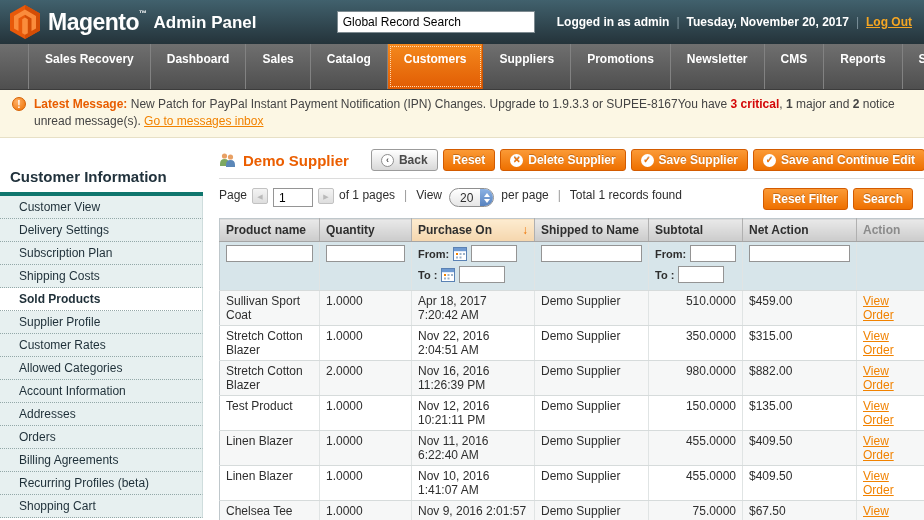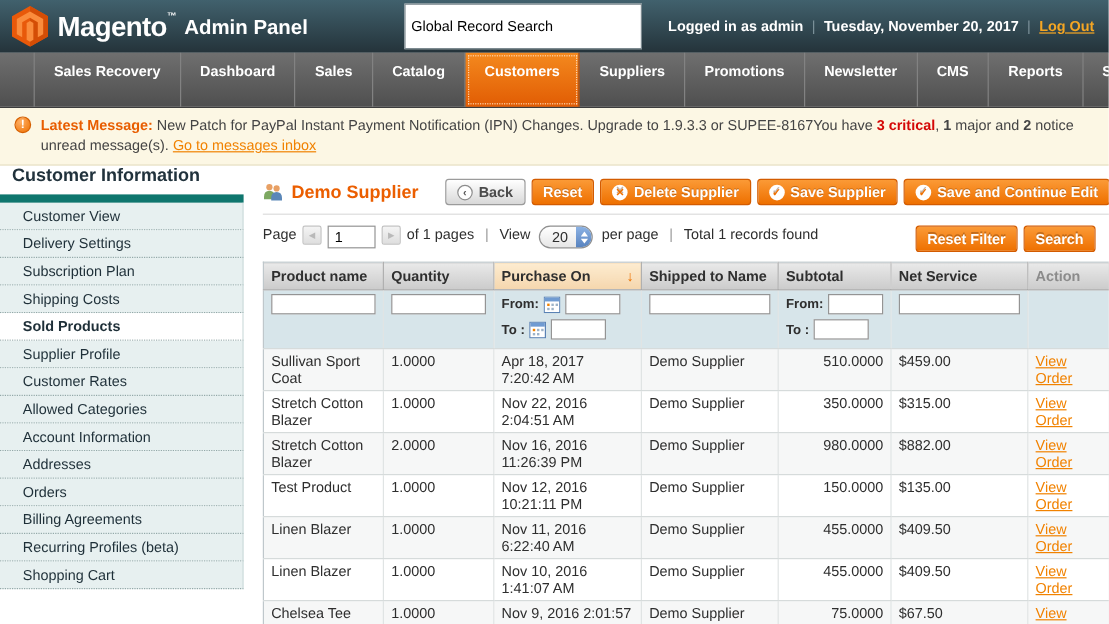--- a/index.html
+++ b/index.html
@@ -6,21 +6,21 @@
   html,body { width:924px; height:520px; overflow:hidden; background:#fff;
     font-family:"Liberation Sans", sans-serif; font-size:12px; color:#2e2e2e; }
 
   
   .hdr { height:44px; background:linear-gradient(#41616d,#24333a); display:flex; align-items:center; padding:0 12px 0 10px; }
   .logo { width:30px; height:34px; margin-right:8px; flex:0 0 auto; }
   .brand { color:#fff; font-size:23px; font-weight:bold; letter-spacing:-.5px; }
   .brand sup { font-size:8px; vertical-align:top; }
   .brand-suffix { color:#fff; font-size:17px; font-weight:bold; margin-left:7px; position:relative; top:1px; }
   .hdr-spacer { flex:1; }
-  .gsearch { width:198px; height:38px; border:1px solid #7d8a90; padding:2px 5px; font-size:12px; margin-right:22px; font-family:"Liberation Sans",sans-serif; }
+  .gsearch { width:198px; height:22px; border:1px solid #7d8a90; padding:2px 5px; font-size:12px; margin-right:22px; font-family:"Liberation Sans",sans-serif; }
   .hdr-user { color:#fff; font-weight:bold; font-size:12px; white-space:nowrap; }
   .hdr-sep { color:#7d929b; font-weight:normal; margin:0 7px; }
   .logout { color:#f5a623; text-decoration:underline; font-weight:bold; cursor:pointer; }
 
   
   .nav { height:46px; background:linear-gradient(#6f6f6f,#4f4f4f); border-bottom:1px solid #3c3c3c; display:flex; align-items:stretch; padding-left:28px; }
   .nav-tab { color:#fff; font-weight:bold; font-size:12px; line-height:30px; padding:0 16px; border-right:1px solid #828282; cursor:pointer; white-space:nowrap; }
   .nav-tab:first-child { border-left:1px solid #828282; }
   .nav-tab.active { background:linear-gradient(#f4891e,#e15c03); border-color:#c95303; outline:1px dotted #ffd9b3; outline-offset:-3px; }
 
@@ -31,21 +31,21 @@
   .banner b.crit { color:#d40707; }
   .banner .blabel { color:#e85d00; font-weight:bold; }
   .banner a { color:#f18200; text-decoration:underline; cursor:pointer; }
   .banner .line2 { padding-left:38px; }
 
   
   .page-body { display:flex; align-items:stretch; height:401px; }
 
   
   .sidebar { width:205px; flex:0 0 auto; }
-  .side-title { font-size:15px; font-weight:bold; color:#21323c; padding:0 0 7px 10px; border-bottom:7px solid #0f766e; margin-right:2px; }
+  .side-title { font-size:15px; font-weight:bold; color:#21323c; padding:30px 0 7px 10px; border-bottom:4px solid #0f766e; margin-right:2px; }
   .side-item { height:23px; line-height:22px; padding-left:19px; background:#e7f0f0; border-bottom:1px dotted #93a8a8; border-right:1px solid #cfdddd; color:#1e2f38; cursor:pointer; margin-right:2px; white-space:nowrap; }
   .side-item.active { background:#fff; font-weight:bold; }
 
   
   .main { flex:1; padding:10px 0 0 14px; }
   .content-header { display:flex; align-items:center; height:24px; }
   .title-ico { width:17px; height:16px; margin-right:7px; flex:0 0 auto; }
   .page-title { color:#eb5e00; font-size:15px; font-weight:bold; white-space:nowrap; }
   .btn-group { margin-left:auto; display:flex; gap:5px; }
   .btn { height:22px; display:inline-flex; align-items:center; gap:5px; padding:0 9px; border-radius:3px; font-size:12px; font-weight:bold; cursor:pointer; white-space:nowrap; font-family:"Liberation Sans",sans-serif; }
@@ -249,21 +249,21 @@
           <col style="width:114px">
           <col style="width:68px">
       </colgroup>
       <thead>
         <tr>
           <th>Product name</th>
           <th>Quantity</th>
           <th class="sorted"><span>Purchase On</span><span class="arr">↓</span></th>
           <th>Shipped to Name</th>
           <th>Subtotal</th>
-          <th>Net Service</th>
+          <th>Net Action</th>
           <th class="no-sort">Action</th>
         </tr>
         <tr class="filter-row">
           <td><input type="text" style=""></td>
           <td><input type="text" style=""></td>
           <td>
             <div class="frange">
               <label>From:</label>
               <svg class="cal-ico" viewBox="0 0 14 14">
                   <rect x="0.5" y="0.5" width="13" height="13" fill="#fff" stroke="#5a82b4"></rect>

